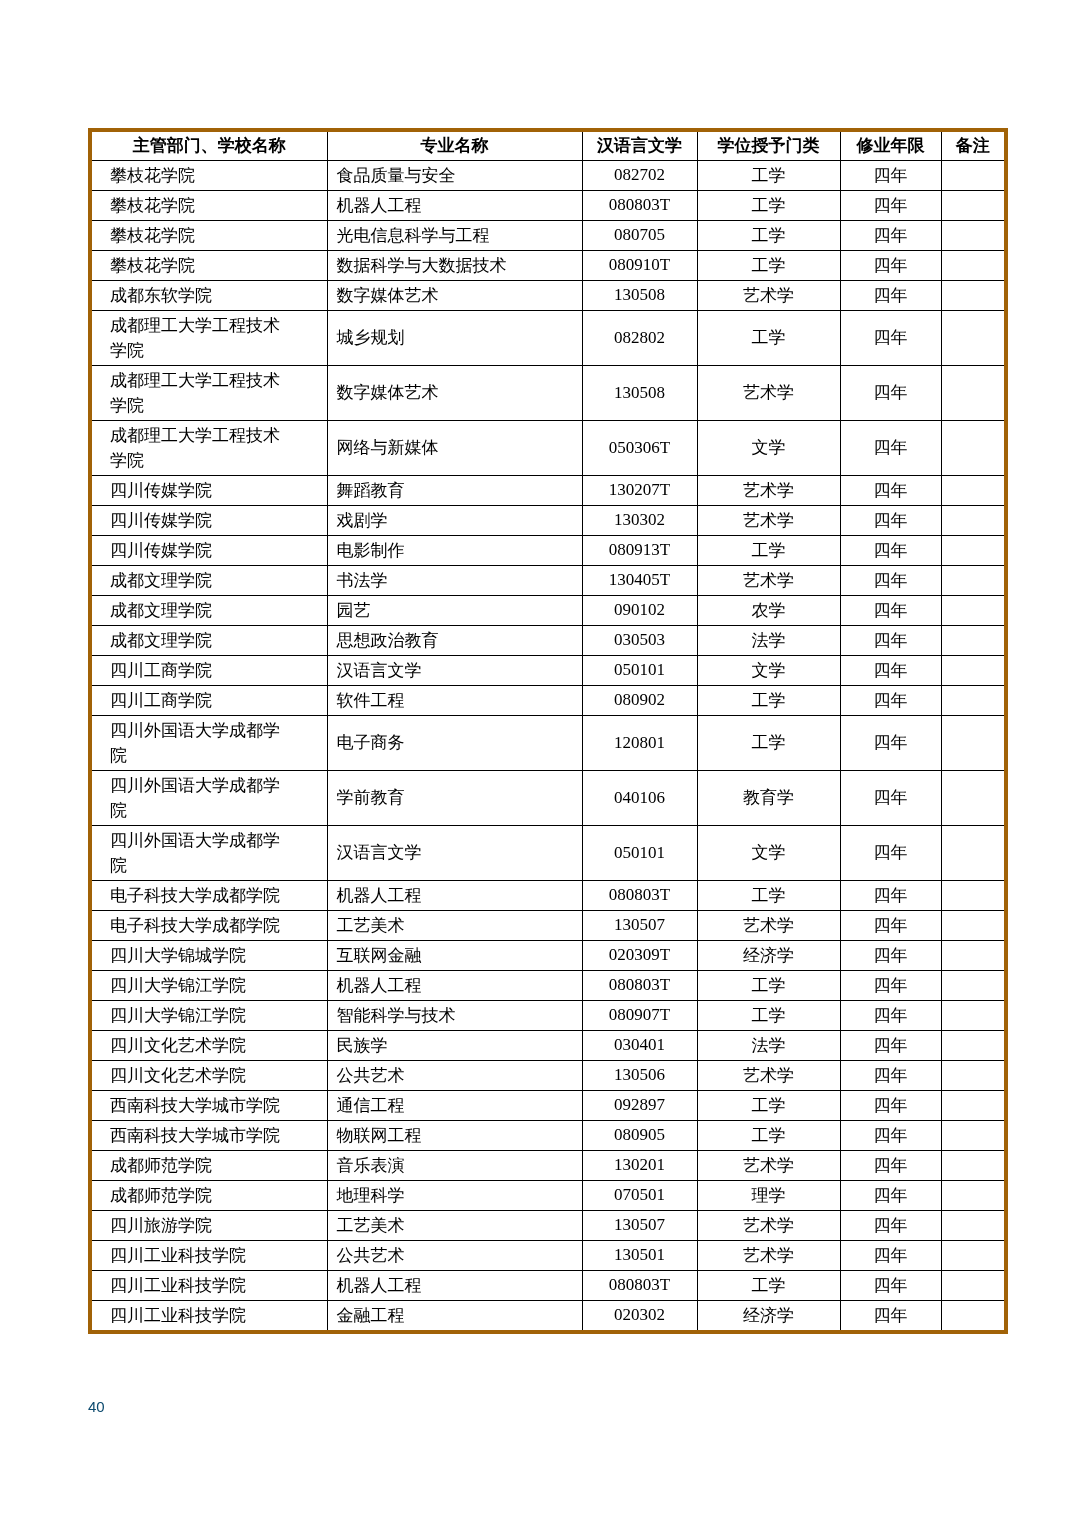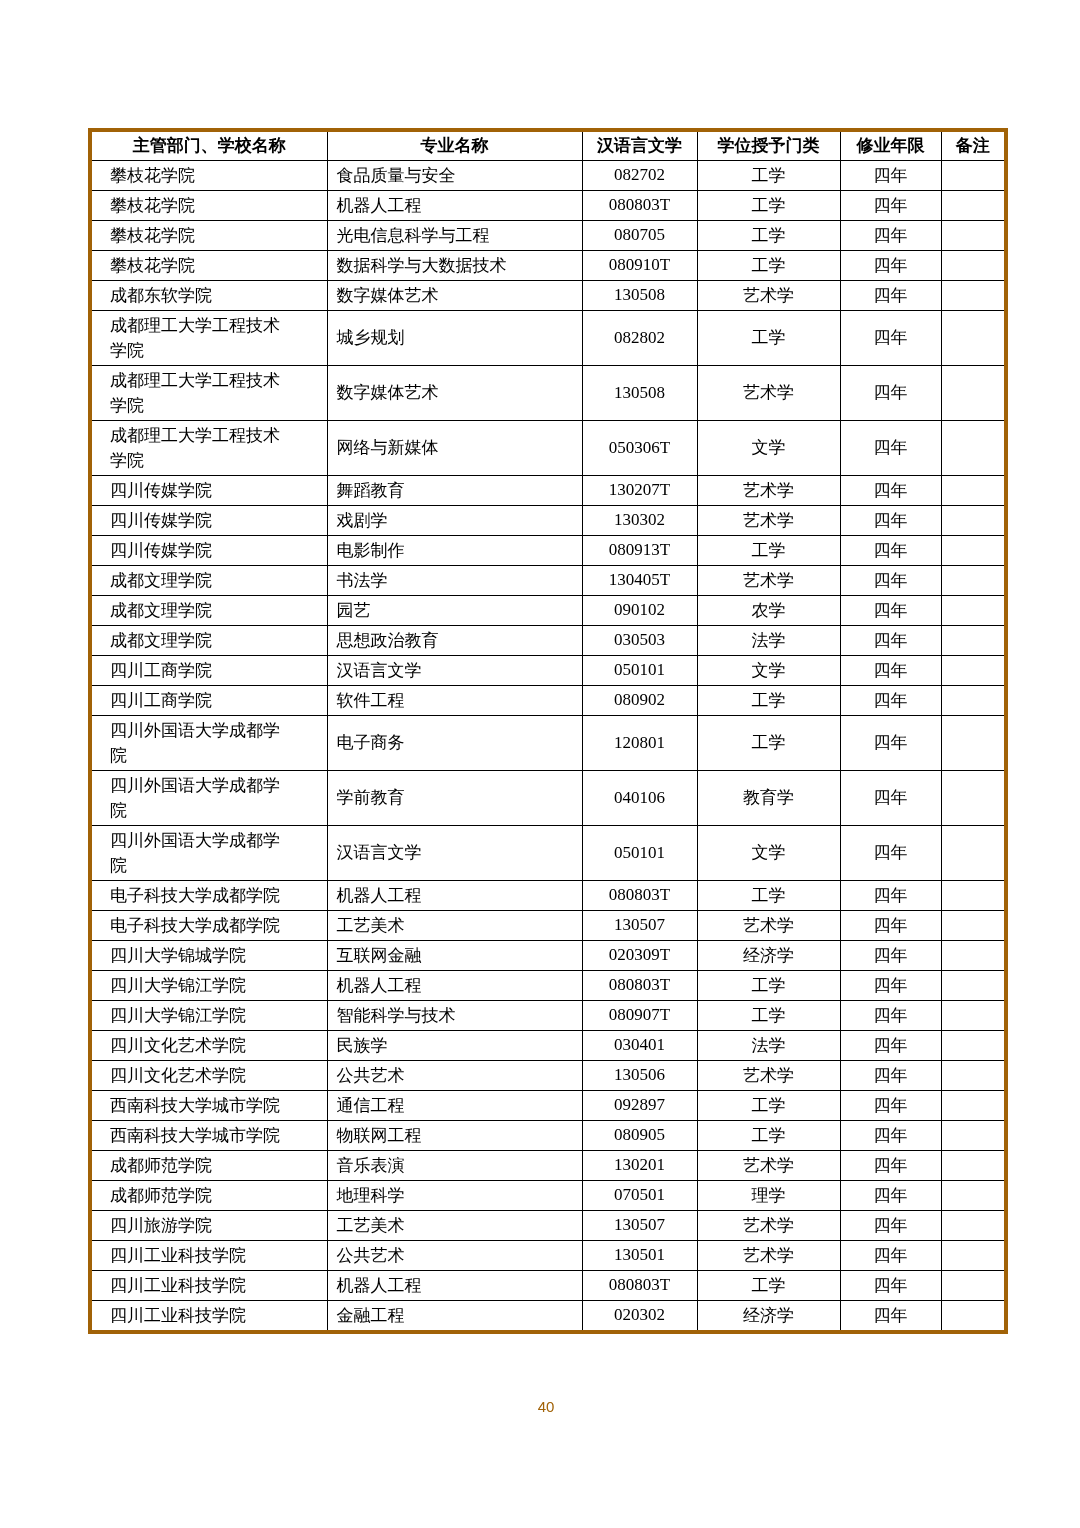--- a/index.html
+++ b/index.html
@@ -54,24 +54,24 @@
   .school-inner {
     max-width: 184px;
     line-height: 25px;
     word-break: break-all;
   }
   .page-number {
     position: absolute;
     left: 88px;
     top: 1398px;
     width: 916px;
-    text-align: center;
+    text-align: left;
     font-family: "Liberation Sans", "DejaVu Sans", sans-serif;
     font-size: 15px;
-    color: #a16207;
+    color: #0c4a6e;
   }
 </style>
 </head>
 <body>
 
 <div class="page">
 
   <table class="doc-table">
     <colgroup>
       <col style="width:237px">

